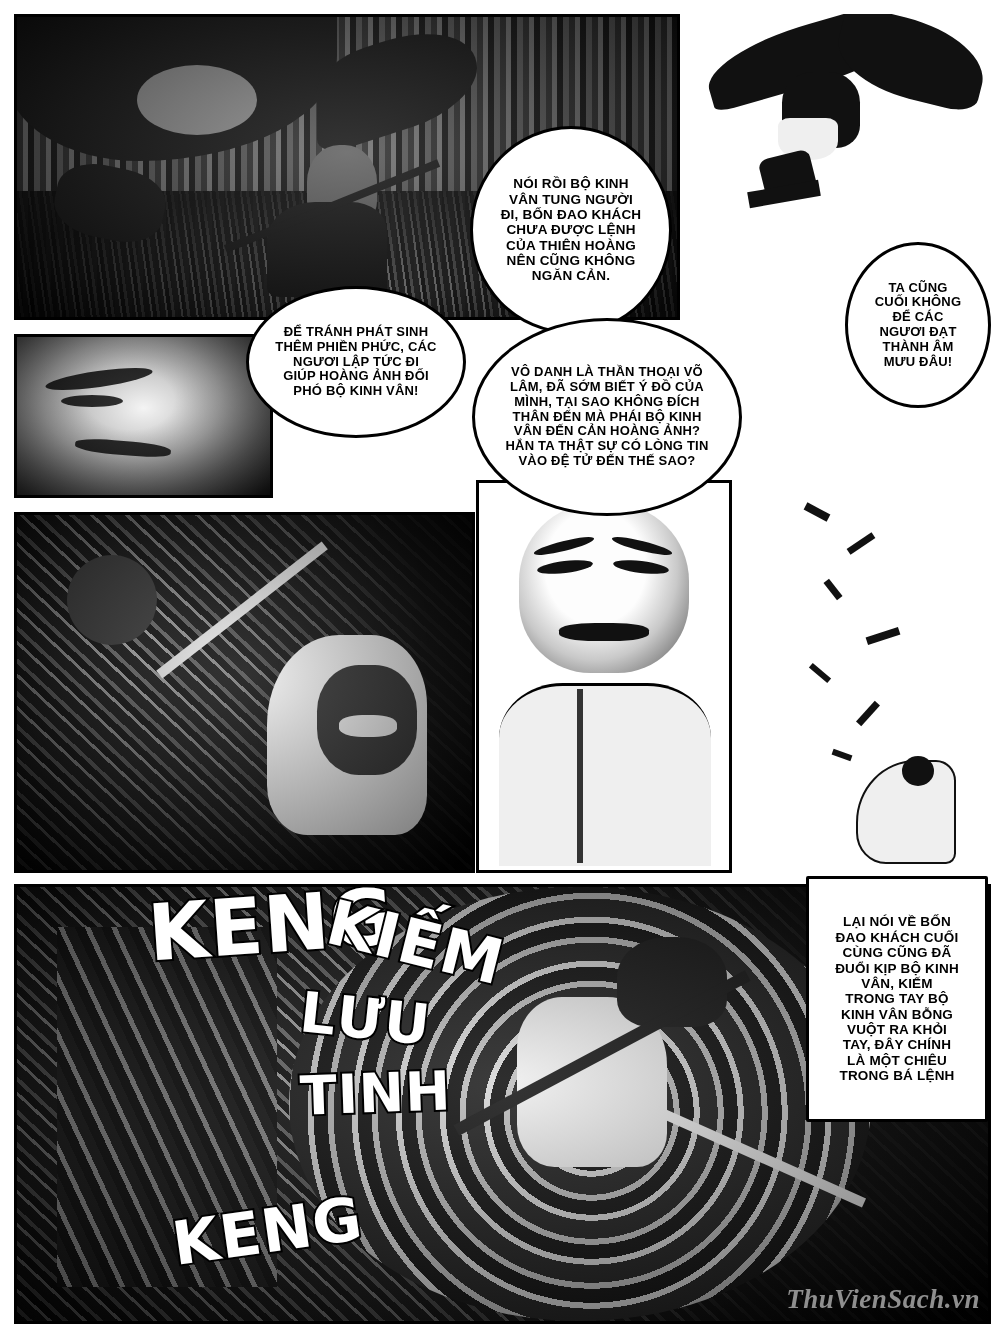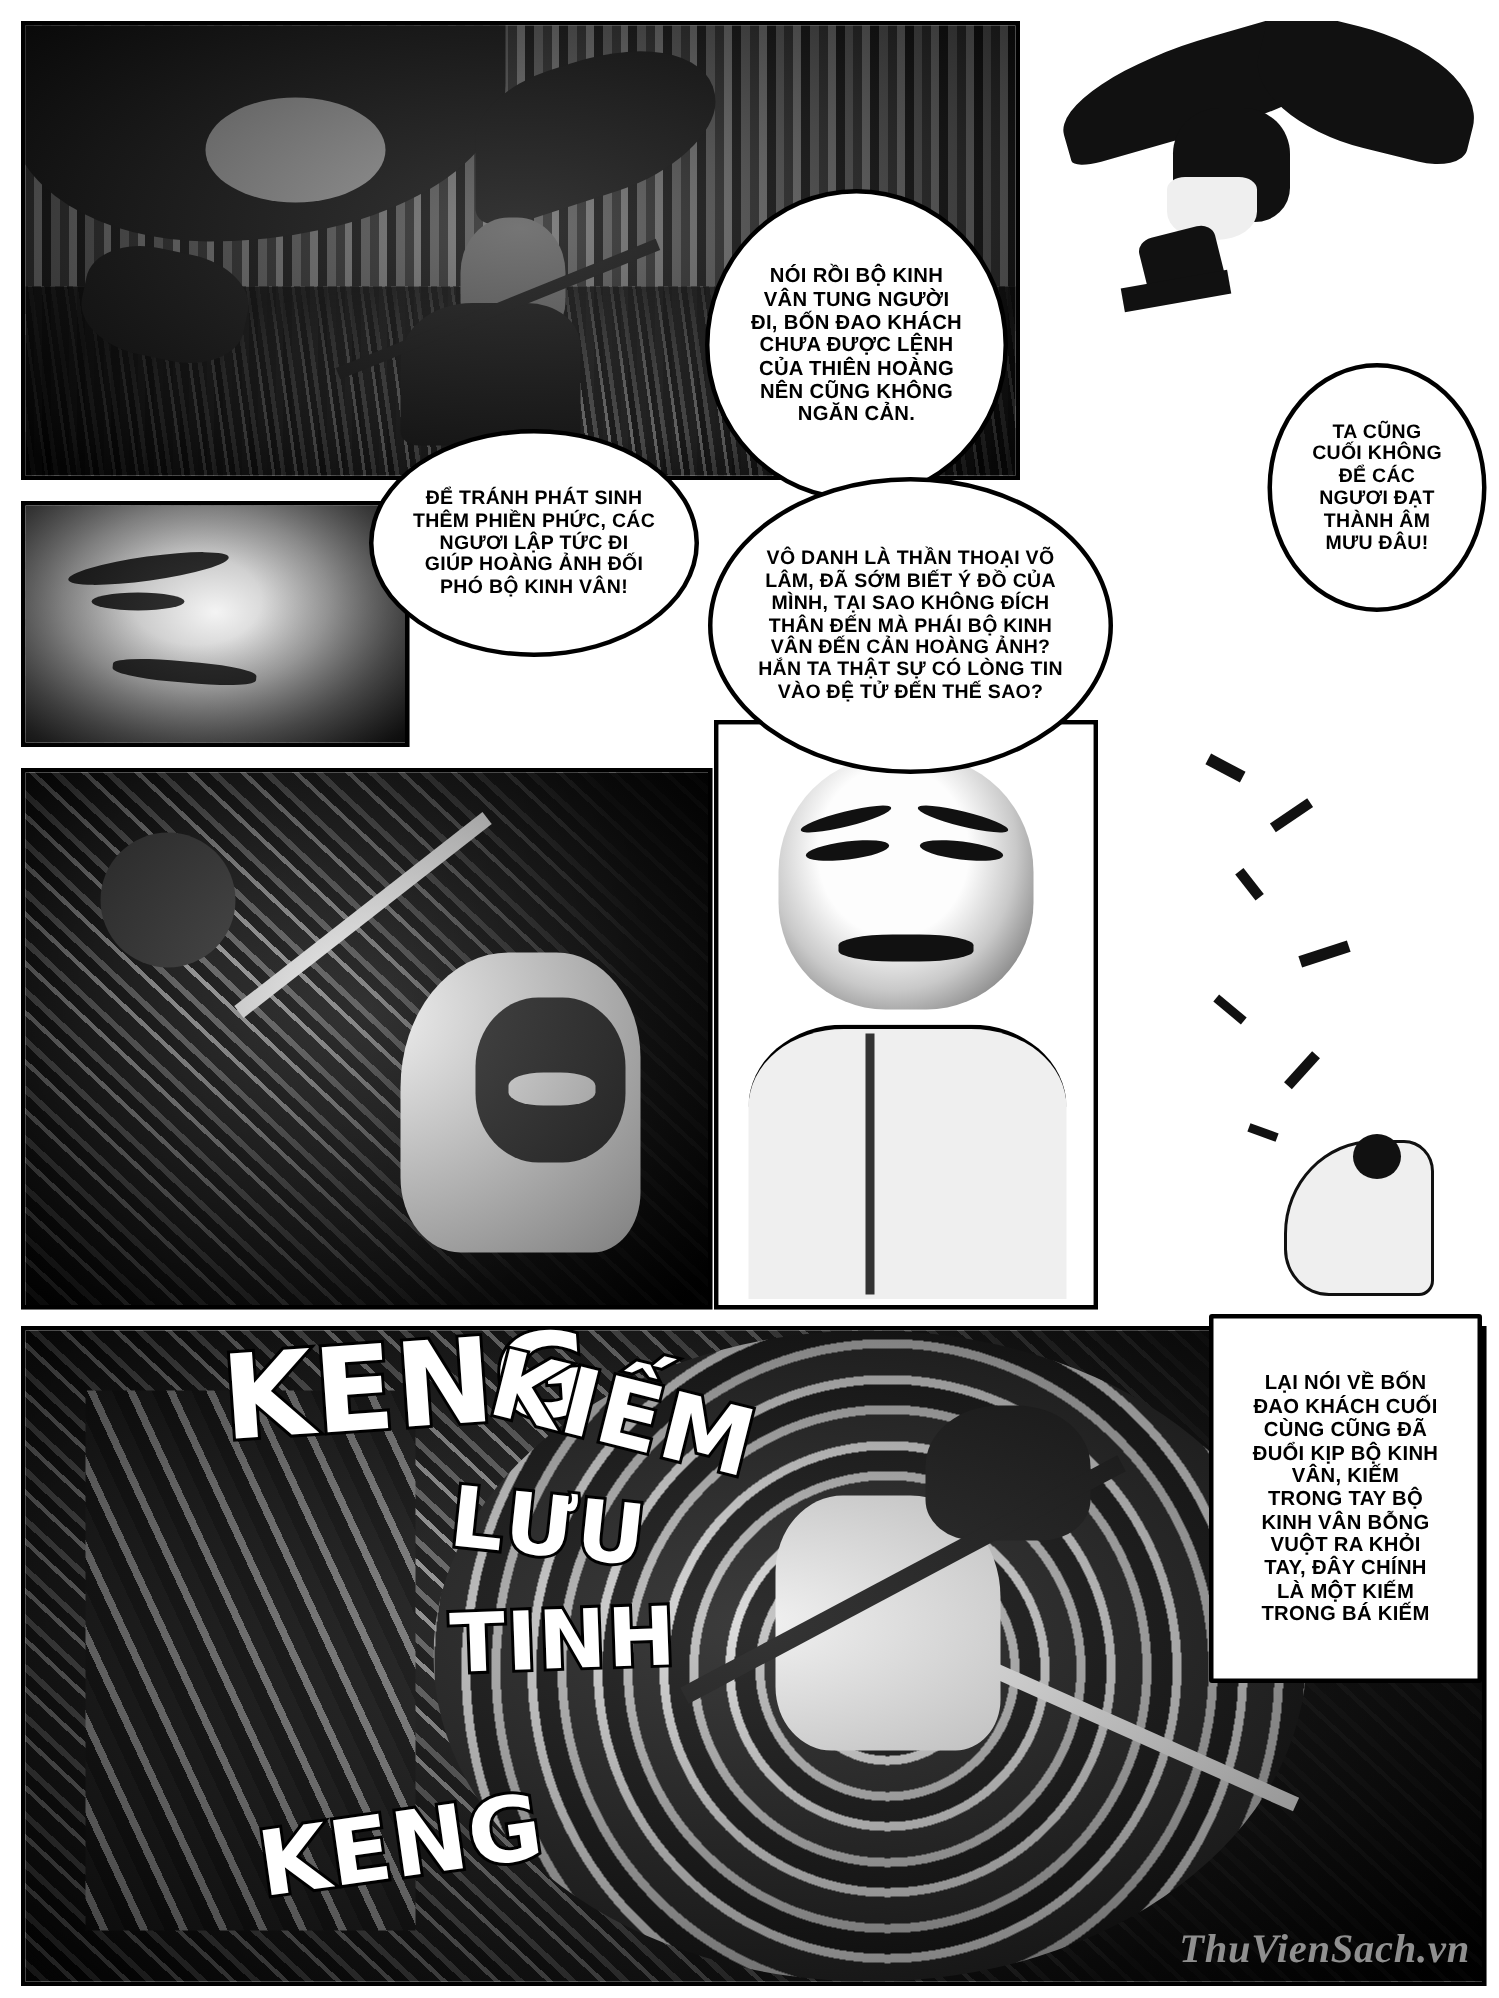--- a/index.html
+++ b/index.html
@@ -166,16 +166,16 @@
 
   <div class="bubble oval" style="left:246px;top:286px;width:214px;height:146px;font-size:13px;">
     <span>ĐỂ TRÁNH PHÁT SINH THÊM PHIỀN PHỨC, CÁC NGƯƠI LẬP TỨC ĐI GIÚP HOÀNG ẢNH ĐỐI PHÓ BỘ KINH VÂN!</span>
   </div>
 
   <div class="bubble oval" style="left:472px;top:318px;width:264px;height:192px;font-size:13px;">
     <span>VÔ DANH LÀ THẦN THOẠI VÕ LÂM, ĐÃ SỚM BIẾT Ý ĐỒ CỦA MÌNH, TẠI SAO KHÔNG ĐÍCH THÂN ĐẾN MÀ PHÁI BỘ KINH VÂN ĐẾN CẢN HOÀNG ẢNH? HẮN TA THẬT SỰ CÓ LÒNG TIN VÀO ĐỆ TỬ ĐẾN THẾ SAO?</span>
   </div>
 
   <div class="bubble rect" style="left:806px;top:876px;width:176px;height:240px;font-size:13.5px;">
-    <span>LẠI NÓI VỀ BỐN ĐAO KHÁCH CUỐI CÙNG CŨNG ĐÃ ĐUỔI KỊP BỘ KINH VÂN, KIẾM TRONG TAY BỘ KINH VÂN BỖNG VUỘT RA KHỎI TAY, ĐÂY CHÍNH LÀ MỘT KIẾM TRONG BÁ KIẾM</span>
+    <span>LẠI NÓI VỀ BỐN ĐAO KHÁCH CUỐI CÙNG CŨNG ĐÃ ĐUỔI KỊP BỘ KINH VÂN, KIẾM TRONG TAY BỘ KINH VÂN BỖNG VUỘT RA KHỎI TAY, ĐÂY CHÍNH LÀ MỘT CHIÊU TRONG BÁ LỆNH</span>
   </div>
 
 </div>
 
 </body></html>

